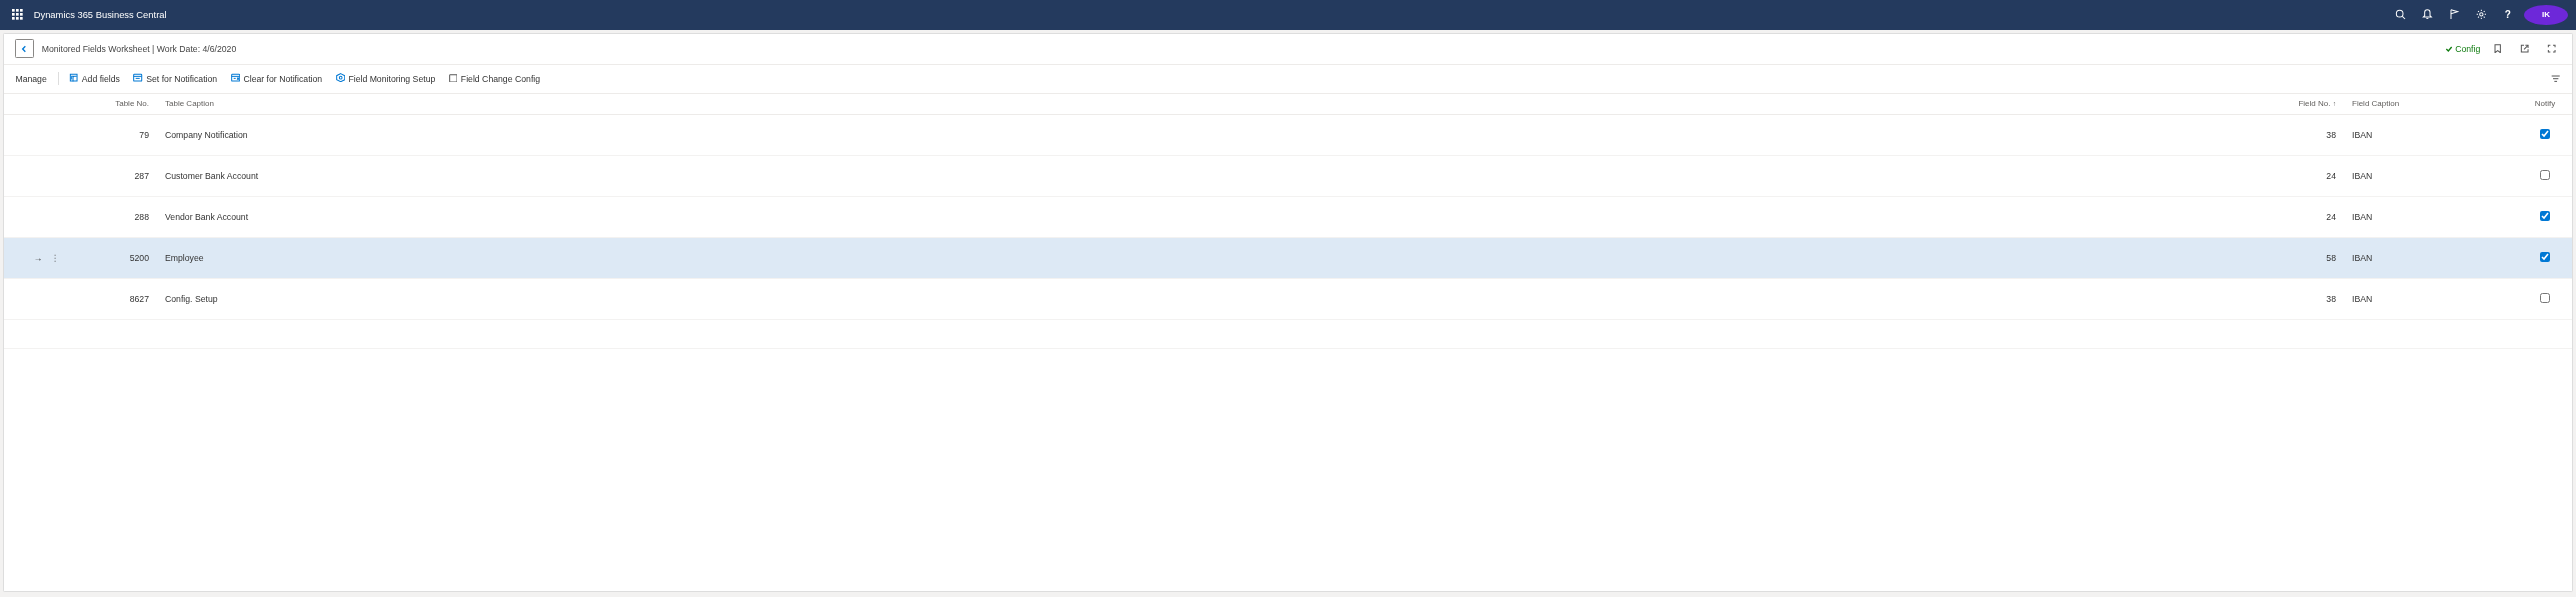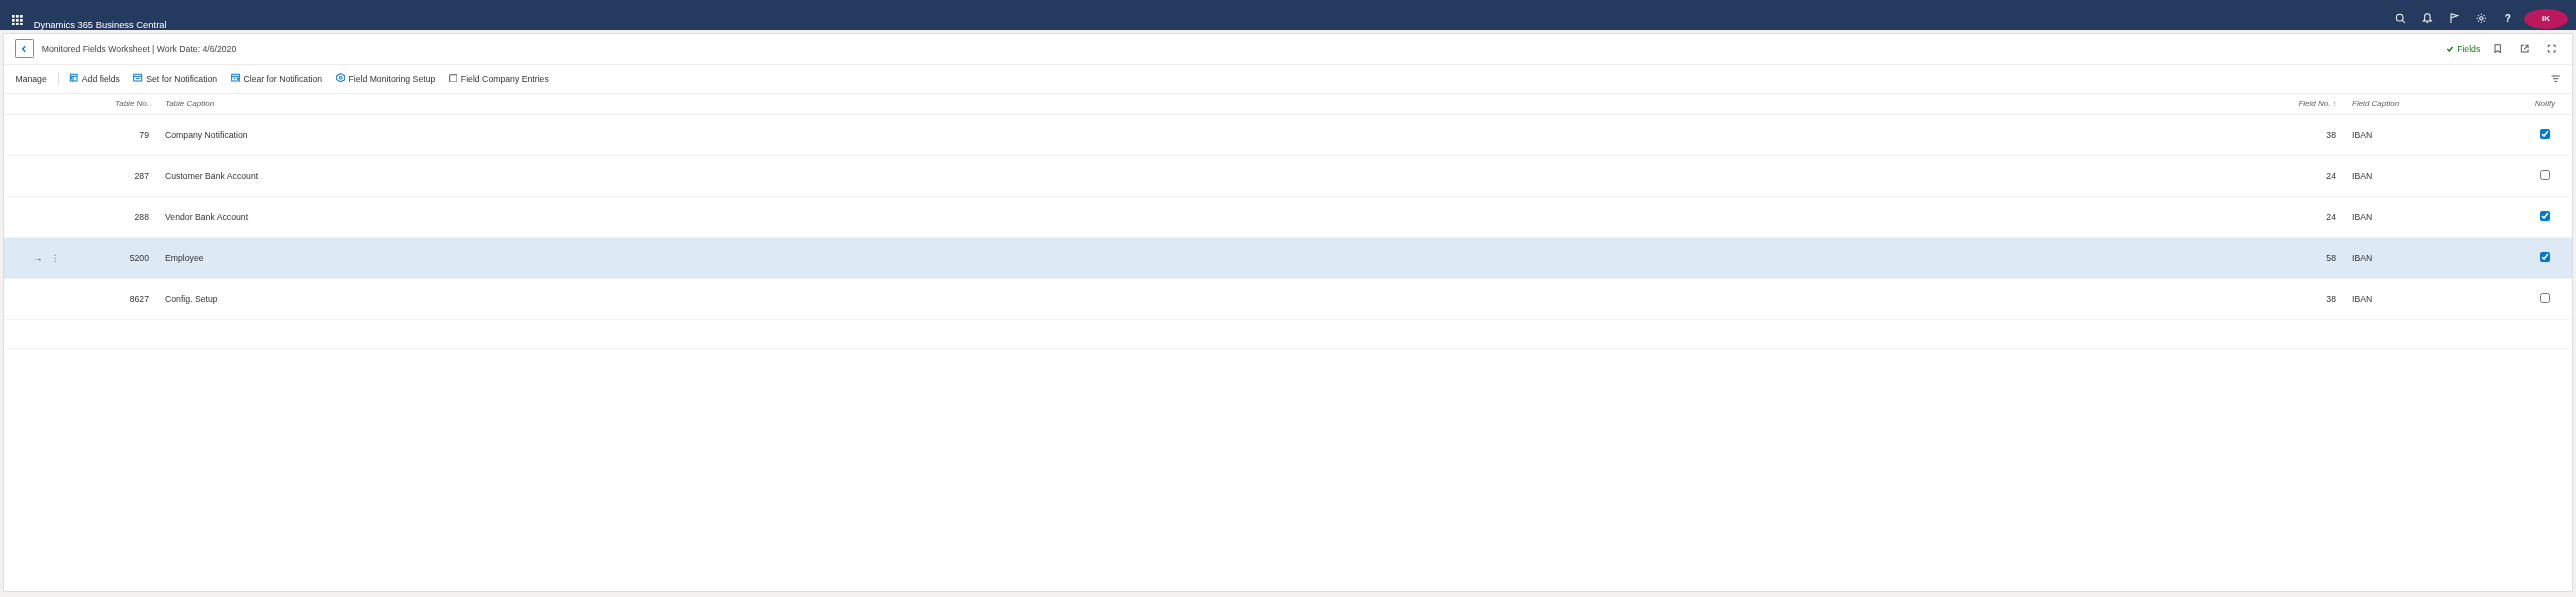--- a/index.html
+++ b/index.html
@@ -3,21 +3,21 @@
   <meta charset="utf-8">
   <style>
     * { box-sizing: border-box; margin: 0; padding: 0; }
     body { font-family: 'Segoe UI', Arial, sans-serif; font-size: 8.7px; background: #f3f2f1; color: #333; }
 
     
     .topbar {
       background: #1a1a2e;
       background: #243a5e;
       display: flex;
-      align-items: flex-end;
+      align-items: center;
       height: 29.5px;
       padding: 0 8px;
       color: white;
     }
     .topbar-waffle {
       width: 19px; height: 19px;
       display: flex; align-items: center; justify-content: center;
       cursor: pointer; margin-right: 6.7px;
     }
     .topbar-title {
@@ -26,21 +26,21 @@
     .topbar-icons {
       display: flex; align-items: center; gap: 5.4px;
     }
     .topbar-icon {
       width: 21.5px; height: 21.5px;
       display: flex; align-items: center; justify-content: center;
       color: white; font-size: 10.7px; cursor: pointer; border-radius: 1.3px;
     }
     .topbar-avatar {
       width: 44px; height: 20px;
-      background: #be185d;
+      background: #6d28d9;
       border-radius: 50%;
       display: flex; align-items: center; justify-content: center;
       font-size: 8px; font-weight: 600; color: white; cursor: pointer;
     }
 
     
     .page-wrapper {
       background: white;
       margin: 3px;
       border: 0.7px solid #ddd;
@@ -106,21 +106,20 @@
     .data-table thead tr {
       border-bottom: 0.7px solid #edebe9;
     }
     .data-table thead th {
       padding: 5.4px 8px;
       text-align: right;
       color: #605e5c;
       font-weight: 400;
       font-size: 8px;
       white-space: nowrap;
-      font-style: italic;
     }
     .data-table thead th.left { text-align: left; }
     .data-table thead th.center { text-align: center; }
     .data-table tbody tr {
       border-bottom: 0.7px solid #f3f2f1;
       height: 21.5px;
     }
     .data-table tbody tr.selected { background: #deecf9; }
     .data-table tbody td {
       padding: 14px 8px;
@@ -202,21 +201,21 @@
       <svg width="8" height="8" viewBox="0 0 12 12" fill="none" stroke="#0078d4" stroke-width="2">
         <polyline points="8,2 4,6 8,10"></polyline>
       </svg>
     </div>
     <span class="page-title">Monitored Fields Worksheet | Work Date: 4/6/2020</span>
     <div class="page-actions-right">
       <span class="saved-label">
         <svg width="8" height="8" viewBox="0 0 12 12" fill="none" stroke="#107c10" stroke-width="2">
           <polyline points="2,6 5,9 10,3"></polyline>
         </svg>
-        <span>Fields</span>
+        <span>Config</span>
       </span>
       <div class="header-icon-btn">
         <svg width="9.4" height="9.4" viewBox="0 0 14 14" fill="none" stroke="#555" stroke-width="1.5">
           <path d="M3 1h8v12l-4-3-4 3V1z"></path>
         </svg>
       </div>
       <div class="header-icon-btn">
         <svg width="9.4" height="9.4" viewBox="0 0 14 14" fill="none" stroke="#555" stroke-width="1.5">
           <path d="M6 2H2v10h10V8"></path>
             <path d="M8 2h4v4"></path>
@@ -279,21 +278,21 @@
         </svg>
       </span>
       <span>Field Monitoring Setup</span>
     </div>
     <div class="toolbar-item">
       <span class="tb-icon">
         <svg width="8.7" height="8.7" viewBox="0 0 13 13" fill="none" stroke="#555" stroke-width="1.5">
           <rect x="1" y="1" width="11" height="11" rx="1"></rect>
         </svg>
       </span>
-      <span>Field Company Entries</span>
+      <span>Field Change Config</span>
     </div>
     <div style="flex:1"></div>
     <div class="toolbar-item" style="color:#555;">
       <svg width="9.4" height="9.4" viewBox="0 0 14 14" fill="none" stroke="#555" stroke-width="1.5">
         <line x1="1" y1="3" x2="13" y2="3"></line>
         <line x1="3" y1="7" x2="11" y2="7"></line>
         <line x1="5" y1="11" x2="9" y2="11"></line>
       </svg>
     </div>
   </div>

